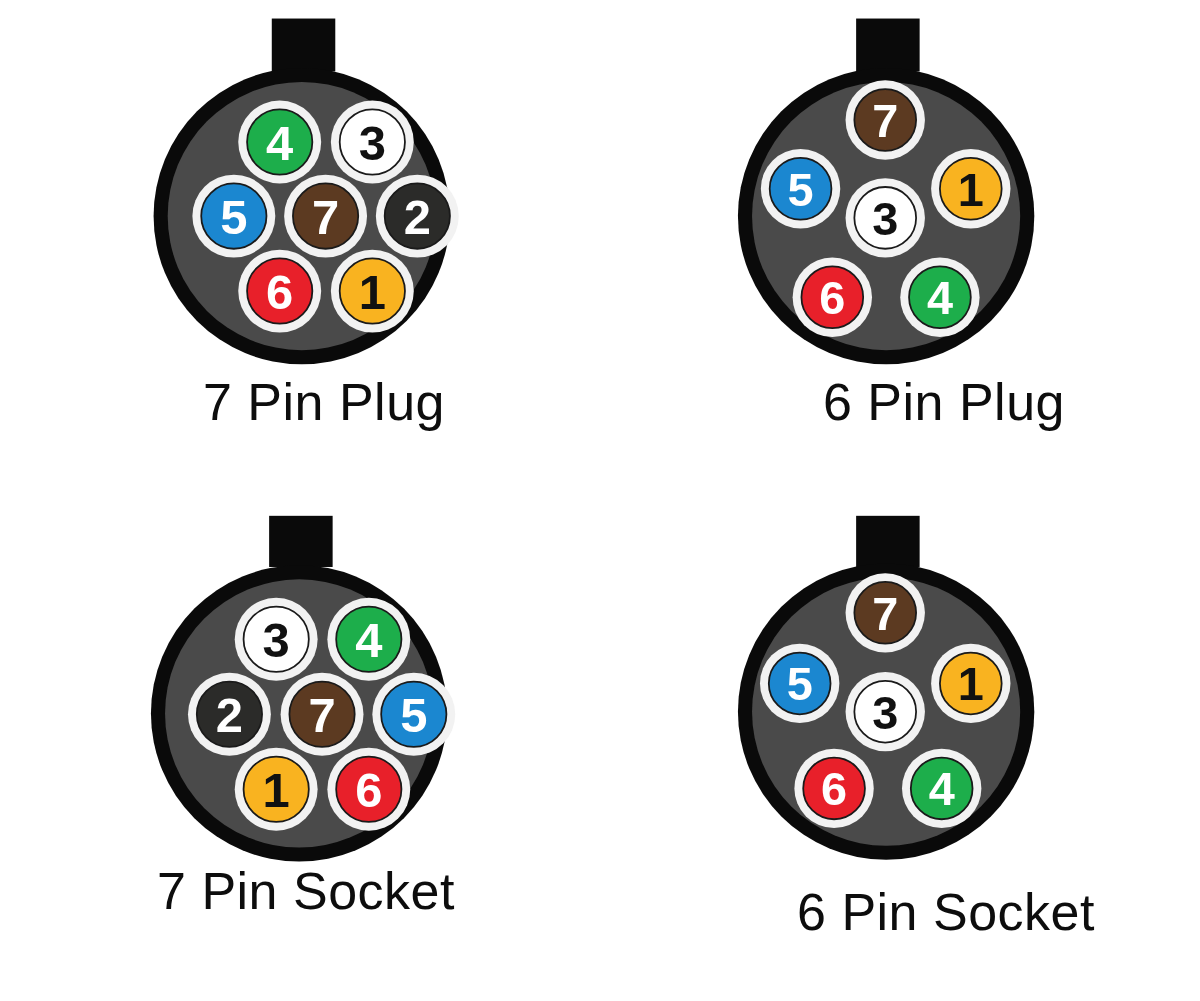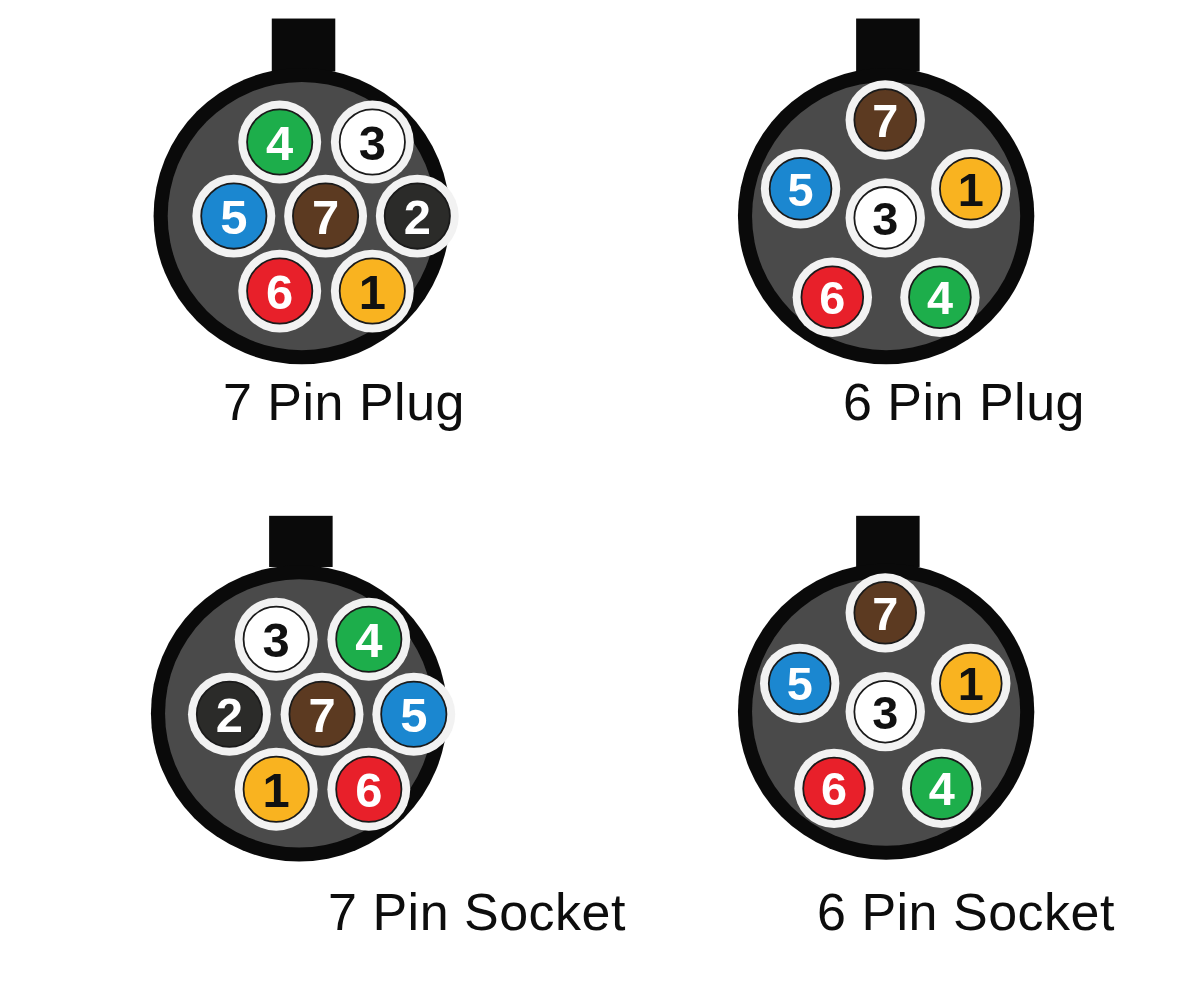--- a/index.html
+++ b/index.html
@@ -59,25 +59,24 @@
     top: 372px;
     left: 0;
     width: 600px;
     text-align: center;
     font-size: 52px;
     font-weight: 400;
     color: #0d0d0d;
     letter-spacing: 0.5px;
     font-family: "Liberation Sans", sans-serif;
     white-space: nowrap;
-    margin-left: 20px;
   }
   .cell-tl .caption { padding-left: 24px; }
   .cell-tr .caption { padding-left: 44px; }
-  .cell-bl .caption { padding-left: 6px;  top: 390px; text-align: right; }
+  .cell-bl .caption { padding-left: 6px;  top: 369px; }
   .cell-br .caption { padding-left: 46px; top: 390px; }
 
   .pin-num {
     font-family: "Liberation Sans", sans-serif;
     font-weight: bold;
     text-anchor: middle;
     dominant-baseline: central;
   }
 </style>
 </head>

